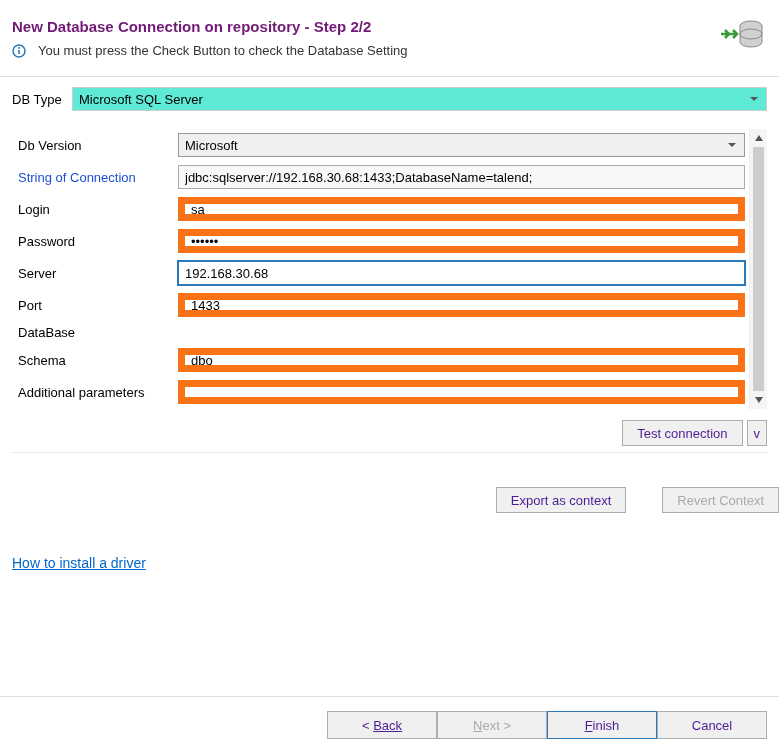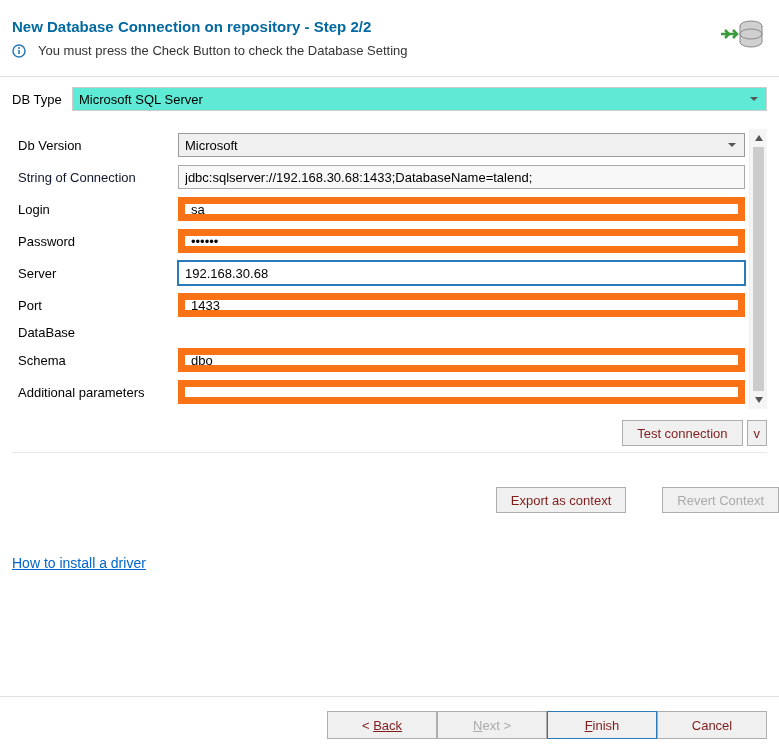--- a/index.html
+++ b/index.html
@@ -13,21 +13,21 @@
       overflow: hidden;
       position: relative;
     }
     .header {
       padding: 18px 12px 10px 12px;
       position: relative;
     }
     .header-title {
       font-size: 15px;
       font-weight: bold;
-      color: #0369a1;
+      color: #701a75;
       margin-bottom: 8px;
     }
     .header-info {
       display: flex;
       align-items: center;
       gap: 12px;
       font-size: 13px;
       color: #333;
     }
     .info-icon {
@@ -124,21 +124,21 @@
       display: flex;
       align-items: center;
       margin-bottom: 8px;
     }
     .form-label {
       width: 160px;
       color: #000;
       font-size: 13px;
     }
     .form-label.disabled {
-      color: #0f172a;
+      color: #1d4ed8;
     }
     .form-input {
       flex: 1;
       height: 24px;
       border: 7px solid #f97316;
       padding: 0 6px;
       font-family: inherit;
       font-size: 13px;
       background: #fff;
     }
@@ -180,21 +180,21 @@
       gap: 4px;
     }
     .btn {
       height: 26px;
       padding: 0 14px;
       border: 1px solid #adadad;
       background: #f0f0f0;
       font-family: inherit;
       font-size: 13px;
       cursor: pointer;
-      color: #7f1d1d;
+      color: #4c1d95;
     }
     .btn.small {
       padding: 0 6px;
     }
     .btn:disabled {
       color: #aaa;
       cursor: default;
     }
     .context-row {
       display: flex;

